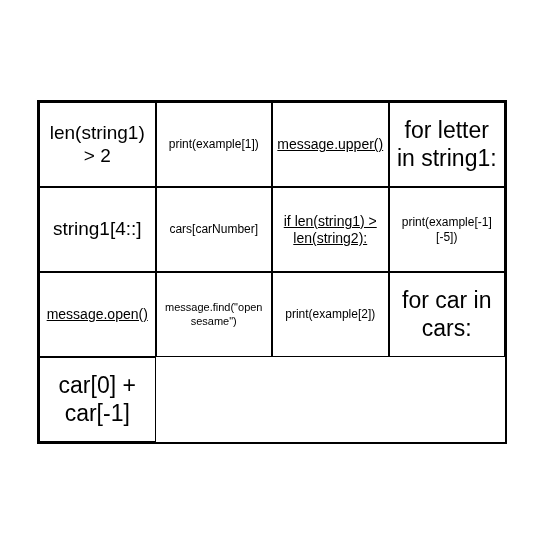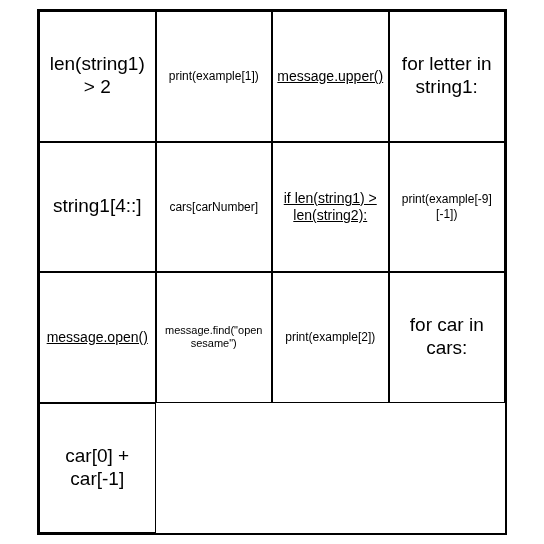--- a/index.html
+++ b/index.html
@@ -14,52 +14,52 @@
       align-items: center;
       justify-content: center;
       font-family: Arial, Helvetica, sans-serif;
       background: #fff;
     }
     .bingo-grid {
       display: grid;
       grid-template-columns: repeat(4, 1fr);
       grid-template-rows: repeat(4, 1fr);
       width: 470px;
-      height: 526px;
+      height: 344px;
       border: 2px solid #000;
     }
     .cell {
       border: 1px solid #000;
       display: flex;
       align-items: center;
       justify-content: center;
       text-align: center;
       padding: 6px;
       overflow: hidden;
       line-height: 1.2;
     }
-    .fs-xl { font-size: 19px; }
+    .fs-xl { font-size: 23px; }
     .fs-lg { font-size: 19px; }
     .fs-md { font-size: 14px; text-decoration: underline; }
     .fs-sm { font-size: 12px; }
     .fs-xs { font-size: 11px; }
   </style>
 </head>
 <body>
 
 <div class="bingo-grid">
   <div class="cell fs-lg">len(string1) &gt; 2</div>
   <div class="cell fs-sm">print(example[1])</div>
   <div class="cell fs-md">message.upper()</div>
   <div class="cell fs-xl">for letter in string1:</div>
 
   <div class="cell fs-lg">string1[4::]</div>
   <div class="cell fs-sm">cars[carNumber]</div>
   <div class="cell fs-md">if len(string1) &gt; len(string2):</div>
 
-  <div class="cell fs-sm">print(example[-9][-1])</div>
+  <div class="cell fs-sm">print(example[-1][-5])</div>
   <div class="cell fs-md">message.open()</div>
   <div class="cell fs-xs">message.find("open sesame")</div>
 
   <div class="cell fs-sm">print(example[2])</div>
   <div class="cell fs-xl">for car in cars:</div>
   <div class="cell fs-xl">car[0] + car[-1]</div>
 </div>
 
 </body></html>

